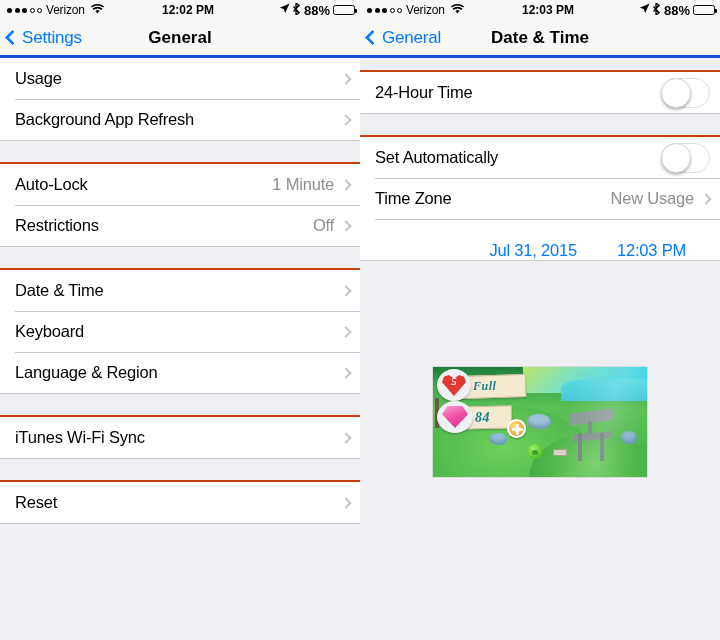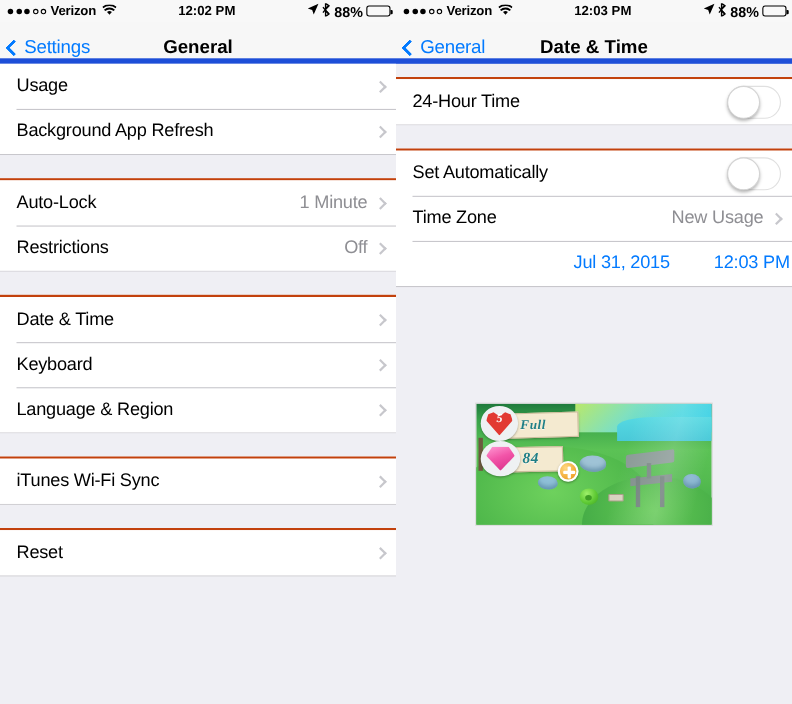--- a/index.html
+++ b/index.html
@@ -17,37 +17,37 @@
     height: 20px; background: #f8f8f8;
     display: flex; align-items: center;
     padding: 0 5px 0 7px;
     font-size: 12px; font-weight: bold; color: #000;
     position: relative;
   }
   .sb-left { display: flex; align-items: center; gap: 4px; }
   .dots { display: flex; align-items: center; gap: 2.5px; }
   .dot { width: 5px; height: 5px; border-radius: 50%; background: #000; }
   .dot.hollow { background: transparent; border: 1px solid #000; width: 5px; height: 5px; }
-  .carrier { font-size: 12px; font-weight: bold; letter-spacing: -0.2px; }
+  .carrier { font-size: 12px; font-weight: normal; letter-spacing: -0.2px; }
   .wifi { margin-left: 2px; }
   .sb-center {
     position: absolute; left: 0; right: 0; text-align: center;
     font-size: 12px; font-weight: bold; pointer-events: none; padding-left: 16px;
   }
   .sb-right { margin-left: auto; display: flex; align-items: center; gap: 3px; z-index: 2; }
   .pct { font-size: 13px; font-weight: bold; }
   .batt { width: 22px; height: 10px; border: 1px solid #000; border-radius: 2.5px; position: relative; padding: 1px; }
   .batt::after { content:""; position:absolute; right:-3px; top:3px; width:2px; height:4px; background:#000; border-radius:0 1px 1px 0; }
   .batt-fill { height: 100%; background: #000; border-radius: 1px; }
 
   
   .navbar {
     height: 38px; background: #f7f7f7;
-    border-bottom: 5px solid #1d4ed8;
-    display: flex; align-items: flex-end; position: relative;
+    border-bottom: 3px solid #1d4ed8;
+    display: flex; align-items: center; position: relative;
   }
   .nav-back { display: flex; align-items: center; gap: 4px; padding-left: 7px; cursor: pointer; z-index: 2; }
   .chev-left { width: 11px; height: 11px; border-left: 3px solid #027aff; border-bottom: 3px solid #027aff; transform: rotate(45deg); border-radius: 1px; }
   .nav-back-label { color: #027aff; font-size: 17px; letter-spacing: -0.2px; }
   .nav-title {
     position: absolute; left: 0; right: 0; text-align: center;
     font-size: 17px; font-weight: bold; color: #000; pointer-events: none;
   }
 
   
@@ -79,22 +79,22 @@
     background: #fff; border: 1px solid #e0e0e0; position: relative; cursor: pointer;
   }
   .toggle .knob {
     position: absolute; top: -1px; left: -1px; width: 30px; height: 30px; border-radius: 50%;
     background: #fff; border: 1px solid #d4d4d4;
     box-shadow: 0 2px 3px rgba(0,0,0,0.28);
   }
 
   
   .dtrow {
-    height: 41px; display: flex; align-items: center; justify-content: flex-end;
-    background: #fff; position: relative; padding-right: 2px; gap: 40px;
+    height: 41px; display: flex; align-items: flex-end; justify-content: flex-end;
+    background: #fff; position: relative; padding-right: 34px; gap: 40px;
   }
   .dtrow::before { content:""; position:absolute; left:15px; right:0; top:0; height:1px; background:#c8c7cc; }
   .dt-val { font-size: 16.5px; color: #027aff; letter-spacing: -0.2px; cursor: pointer; }
 
   
   .thumb-wrap { display: flex; justify-content: center; margin-top: 105px; }
   .thumb {
     width: 216px; height: 112px; position: relative; overflow: hidden;
     border: 1px solid #d9d9d9;
     background: linear-gradient(180deg, #1e7a3c 0%, #39a44a 14%, #5bc255 38%, #54bb50 64%, #3da844 100%);

